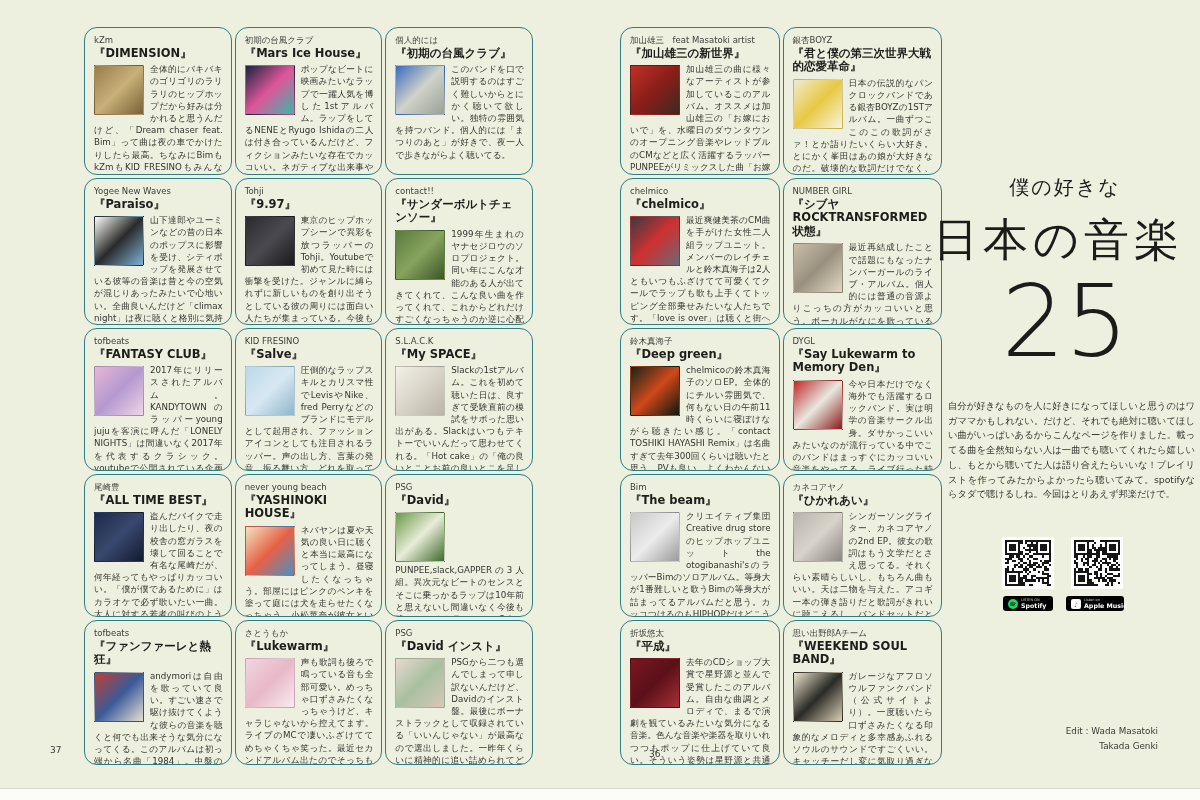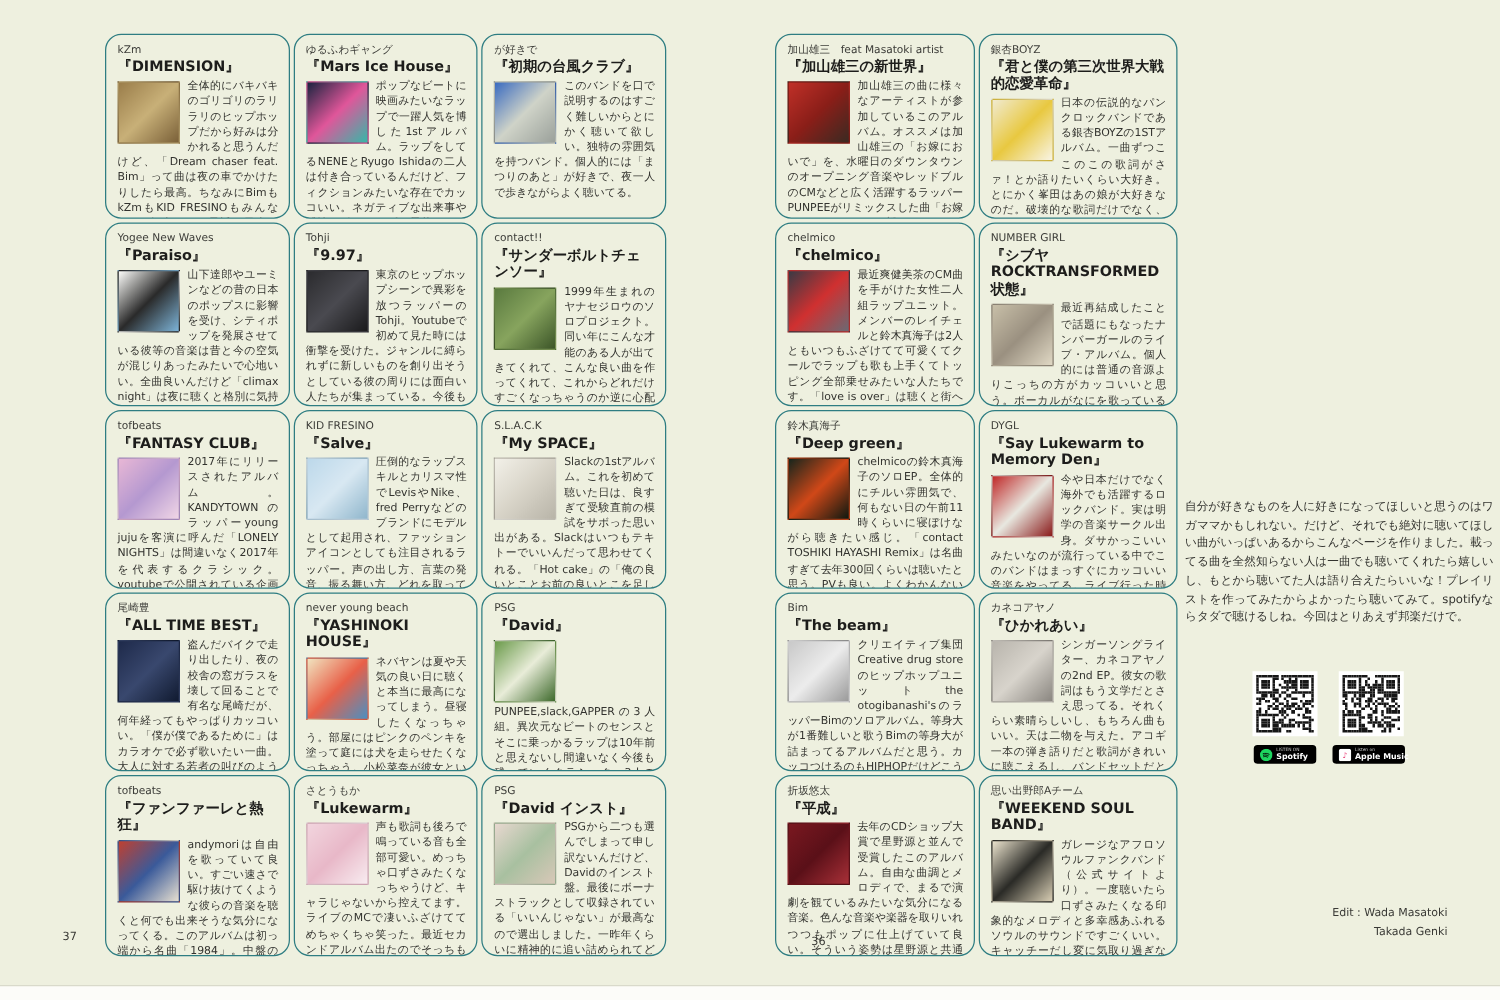--- a/index.html
+++ b/index.html
@@ -40,26 +40,26 @@
 <body>
 
 <div class="spread">
   <div id="grid-left" class="grid">
       <div class="card">
         <div class="artist">kZm</div>
         <div class="album">『DIMENSION』</div>
         <div class="body"><span class="thumb" style="background: linear-gradient(135deg, rgb(154, 125, 74), rgb(200, 176, 120), rgb(122, 96, 56));"></span><span>全体的にバキバキのゴリゴリのラリラリのヒップホップだから好みは分かれると思うんだけど、「Dream chaser feat. Bim」って曲は夜の車でかけたりしたら最高。ちなみにBimもkZmもKID FRESINOもみんな93.94年生まれ。最近の日本のヒップホップは93.94がアツい。</span></div>
       </div>
       <div class="card">
-        <div class="artist">ゆるふわギャング</div>
+        <div class="artist">初期の台風クラブ</div>
         <div class="album">『Mars Ice House』</div>
         <div class="body"><span class="thumb" style="background: linear-gradient(135deg, rgb(26, 36, 64), rgb(224, 86, 154), rgb(53, 184, 168));"></span><span>ポップなビートに映画みたいなラップで一躍人気を博した1stアルバム。ラップをしてるNENEとRyugo Ishidaの二人は付き合っているんだけど、フィクションみたいな存在でカッコいい。ネガティブな出来事や感情もポジティブに昇華している二人を見ると、なんだか勇気をもらえる。</span></div>
       </div>
       <div class="card">
-        <div class="artist">が好きで</div>
+        <div class="artist">個人的には</div>
         <div class="album">『初期の台風クラブ』</div>
         <div class="body"><span class="thumb" style="background: linear-gradient(135deg, rgb(58, 107, 192), rgb(207, 211, 200), rgb(154, 160, 154));"></span><span>このバンドを口で説明するのはすごく難しいからとにかく聴いて欲しい。独特の雰囲気を持つバンド。個人的には「まつりのあと」が好きで、夜一人で歩きながらよく聴いてる。</span></div>
       </div>
       <div class="card">
         <div class="artist">Yogee New Waves</div>
         <div class="album">『Paraiso』</div>
         <div class="body"><span class="thumb" style="background: linear-gradient(135deg, rgb(253, 253, 250), rgb(42, 42, 42), rgb(125, 180, 216));"></span><span>山下達郎やユーミンなどの昔の日本のポップスに影響を受け、シティポップを発展させている彼等の音楽は昔と今の空気が混じりあったみたいで心地いい。全曲良いんだけど「climax night」は夜に聴くと格別に気持ちいい。</span></div>
       </div>
       <div class="card">
         <div class="artist">Tohji</div>
@@ -163,20 +163,25 @@
         <div class="album">『平成』</div>
         <div class="body"><span class="thumb" style="background: linear-gradient(135deg, rgb(122, 24, 32), rgb(90, 16, 24), rgb(168, 48, 56));"></span><span>去年のCDショップ大賞で星野源と並んで受賞したこのアルバム。自由な曲調とメロディで、まるで演劇を観ているみたいな気分になる音楽。色んな音楽や楽器を取りいれつつもポップに仕上げていて良い。そういう姿勢は星野源と共通しているかもしれない。アルバム名にもある通り「平成」を締めくくるような名盤だと思う。</span></div>
       </div>
       <div class="card">
         <div class="artist">思い出野郎Aチーム</div>
         <div class="album">『WEEKEND SOUL BAND』</div>
         <div class="body"><span class="thumb" style="background: linear-gradient(135deg, rgb(236, 228, 206), rgb(42, 42, 38), rgb(216, 206, 180));"></span><span>ガレージなアフロソウルファンクバンド（公式サイトより）。一度聴いたら口ずさみたくなる印象的なメロディと多幸感あふれるソウルのサウンドですごくいい。キャッチーだし変に気取り過ぎないから友達とパーティする時に流したい。朝までパーティを続けよう。</span></div>
       </div>
     </div>
 
+  <div class="rail">
+    <div class="kicker">僕の好きな</div>
+    <div class="main-title">日本の音楽</div>
+    <div class="count">25</div>
+  </div>
 
   <div class="intro">自分が好きなものを人に好きになってほしいと思うのはワガママかもしれない。だけど、それでも絶対に聴いてほしい曲がいっぱいあるからこんなページを作りました。載ってる曲を全然知らない人は一曲でも聴いてくれたら嬉しいし、もとから聴いてた人は語り合えたらいいな！プレイリストを作ってみたからよかったら聴いてみて。spotifyならタダで聴けるしね。今回はとりあえず邦楽だけで。</div>
 
   <div id="qr-spotify" class="qr">
       <div class="m">
         <i style="left:0%;top:0%;width:4.761904761904762%;height:4.761904761904762%"></i>
         <i style="left:4.761904761904762%;top:0%;width:4.761904761904762%;height:4.761904761904762%"></i>
         <i style="left:9.523809523809524%;top:0%;width:4.761904761904762%;height:4.761904761904762%"></i>
         <i style="left:14.285714285714285%;top:0%;width:4.761904761904762%;height:4.761904761904762%"></i>
         <i style="left:19.047619047619047%;top:0%;width:4.761904761904762%;height:4.761904761904762%"></i>

